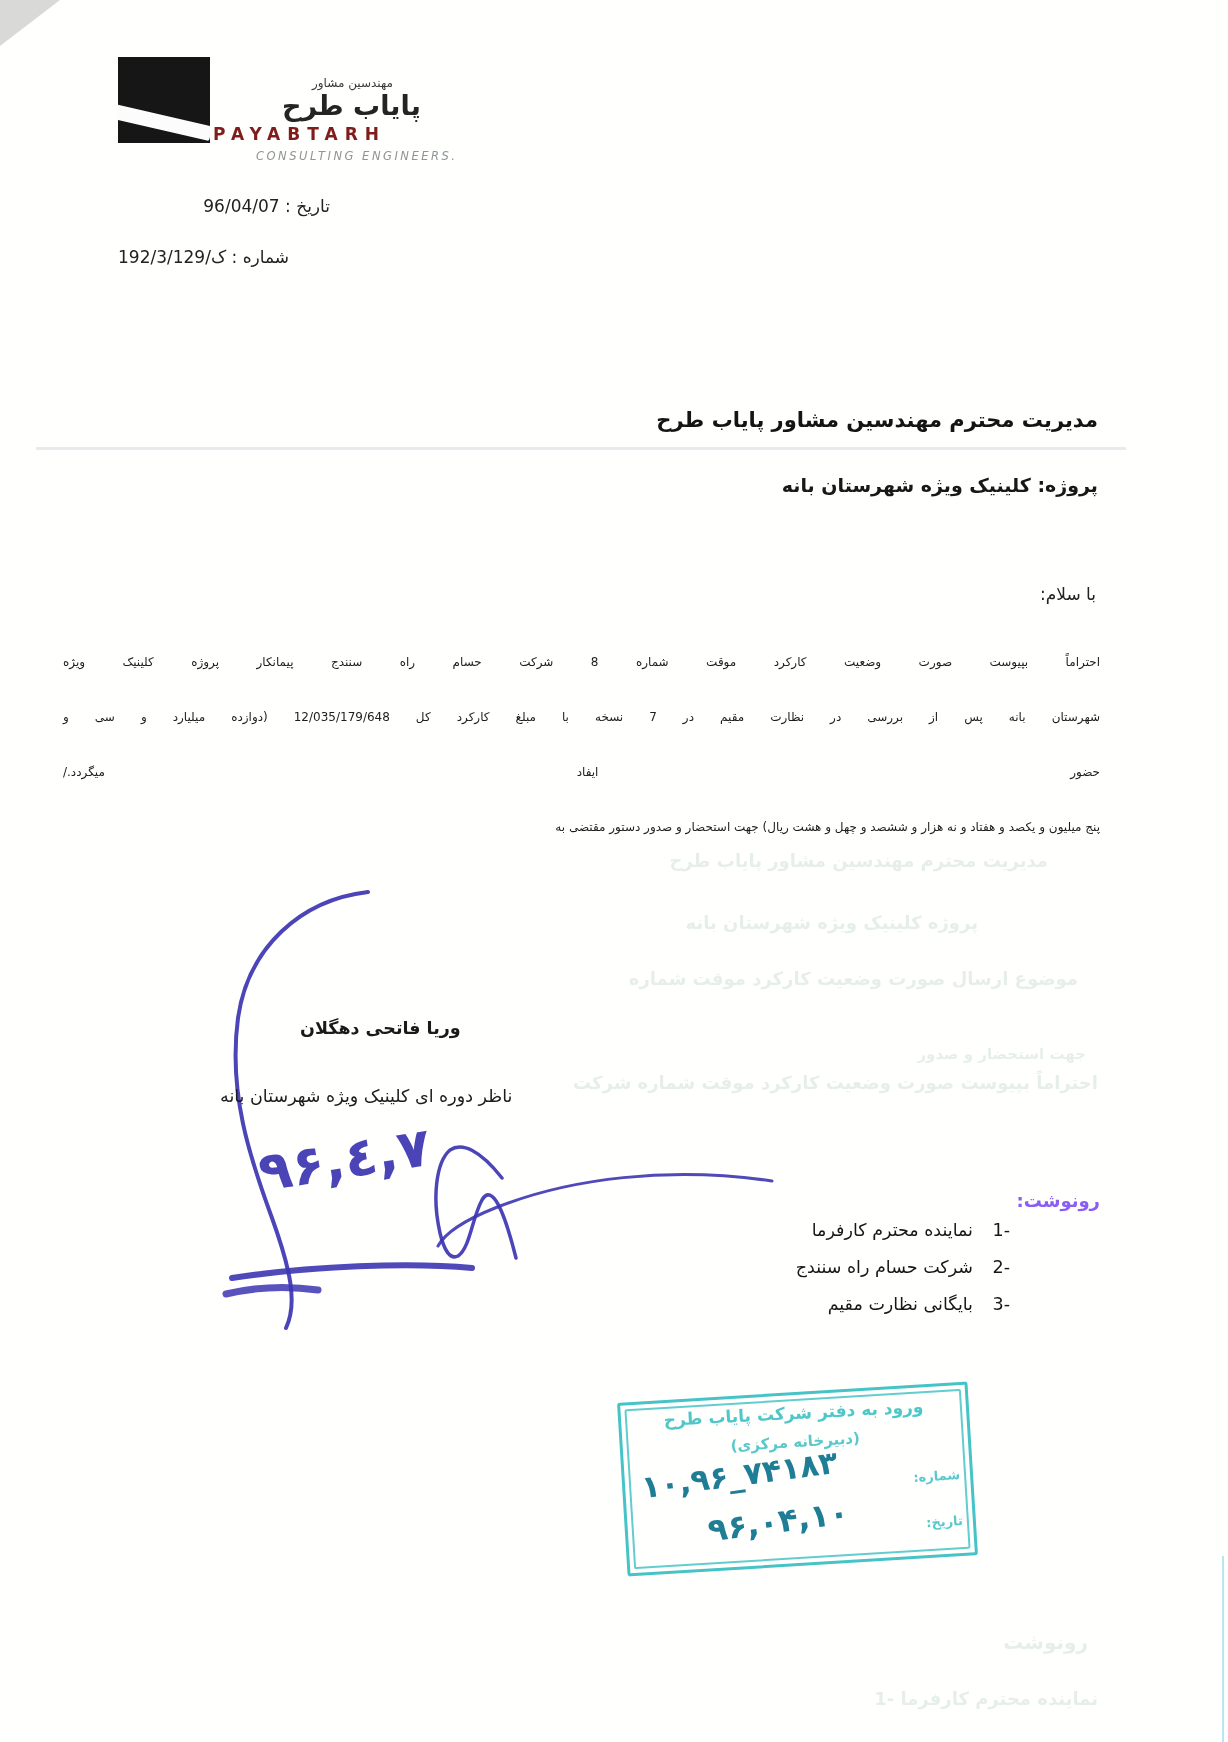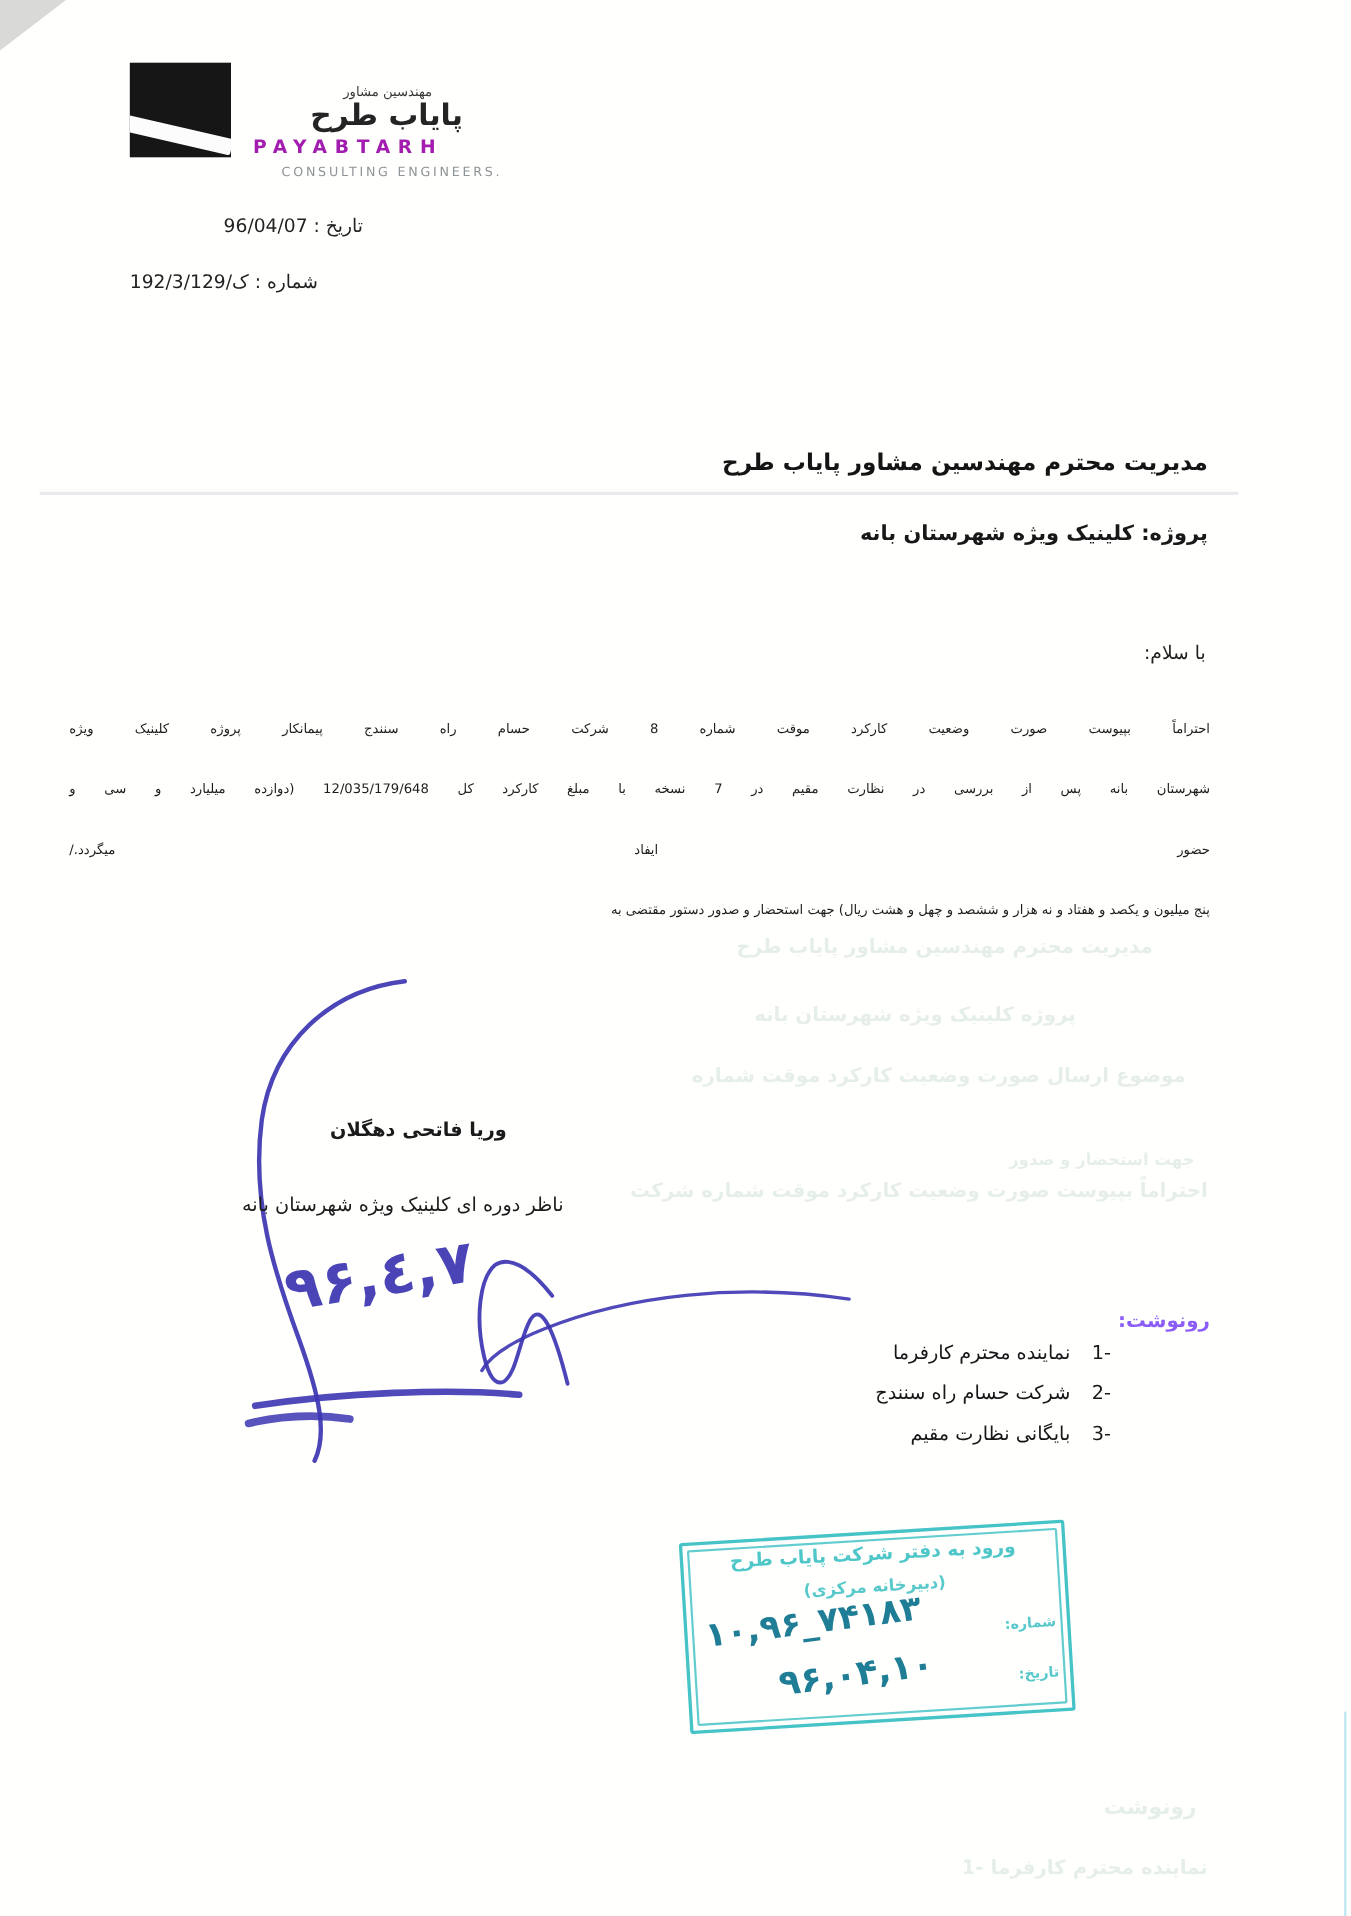--- a/index.html
+++ b/index.html
@@ -12,22 +12,22 @@
     color:var(--ink,#1c1c1c);
     direction:rtl;
   }
   .abs{position:absolute;}
 
   
   .logo-box{left:118px;top:57px;width:92px;height:86px;background:#161616;overflow:hidden;}
   .logo-stripe{position:absolute;left:-6px;top:58px;width:100px;height:15px;background:#fcfcfc;transform:rotate(13deg);border-radius:2px;}
   .logo-fa-small{left:312px;top:76px;font-size:12px;color:#3a3a3a;letter-spacing:1px;}
   .logo-fa-large{left:282px;top:90px;font-size:27px;font-weight:bold;color:#242424;}
-  .logo-en-name{left:230px;top:124px;font-size:17px;font-weight:bold;letter-spacing:7px;color:#a21caf;direction:ltr;}
-  .logo-en-sub{left:256px;top:149px;font-size:11.5px;letter-spacing:2.5px;color:#8f9496;direction:ltr;}
+  .logo-en-name{left:213px;top:124px;font-size:17px;font-weight:bold;letter-spacing:7px;color:#7f1d1d;direction:ltr;}
+  .logo-en-sub{left:256px;top:149px;font-size:11.5px;letter-spacing:2.5px;color:#8f9496;direction:ltr;font-style:italic;}
 
   
   .meta-line{font-size:17px;color:#222;}
   .meta-date{left:130px;top:196px;width:200px;text-align:right;}
   .meta-number{left:118px;top:247px;width:212px;text-align:left;}
   .ltr{direction:ltr;unicode-bidi:isolate;}
 
   
   .heading{right:130px;top:408px;font-size:21px;font-weight:bold;color:#141414;}
   .heading-streak{left:36px;top:447px;width:1090px;height:3px;background:rgba(110,125,150,.16);}

